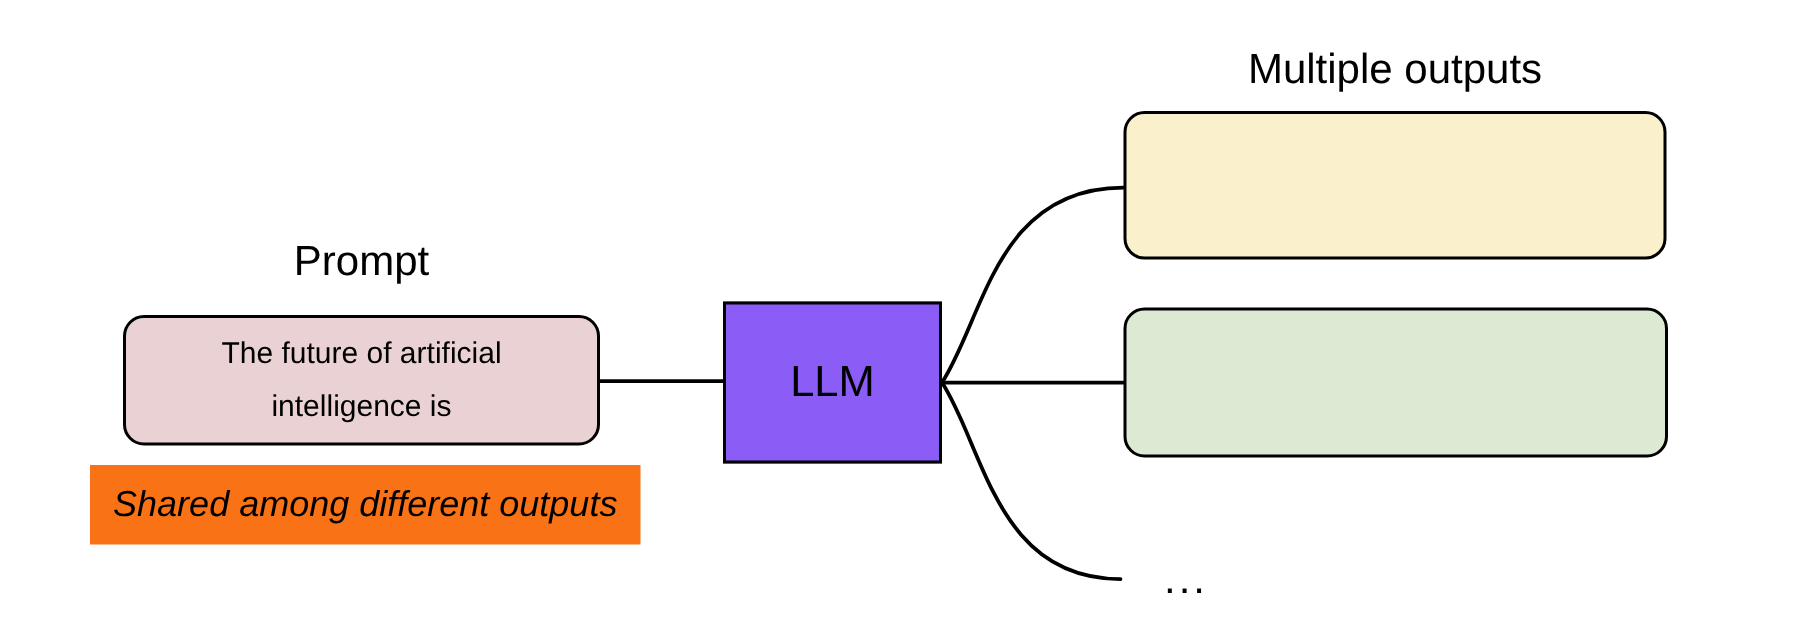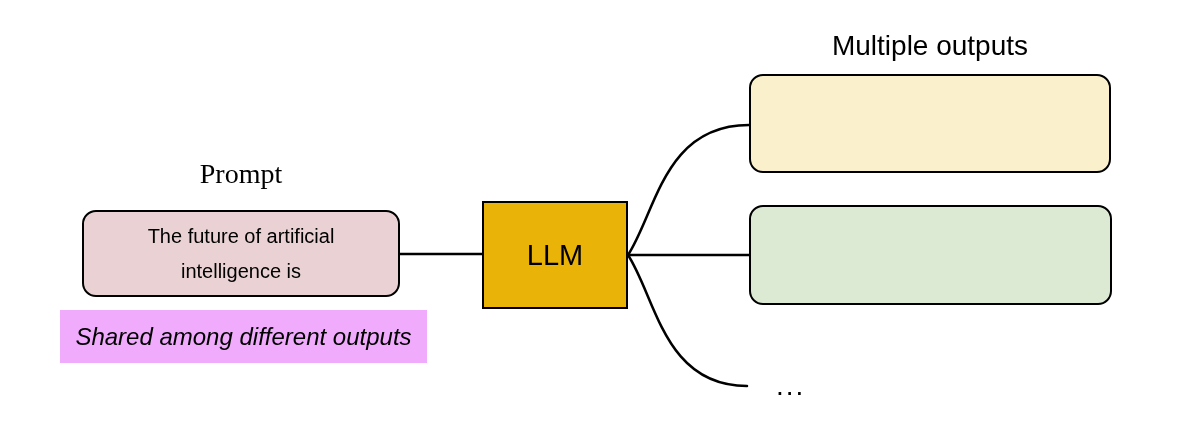--- a/index.html
+++ b/index.html
@@ -30,21 +30,21 @@
     stroke-width: 2.5;
     stroke-linecap: round;
   }
   .title {
     position: absolute;
     font-size: 28px;
     line-height: 32px;
     text-align: center;
     white-space: nowrap;
   }
-  .prompt-title  { left: 82px;  top: 158px; width: 318px; font-family: Liberation Serif, serif; }
+  .prompt-title  { left: 82px;  top: 158px; width: 318px; }
   .outputs-title { left: 749px; top: 18px;  width: 362px; margin-top: 12px; }
   .box {
     position: absolute;
     box-sizing: border-box;
     border: 2.5px solid #000000;
   }
   .prompt-box {
     left: 82px; top: 210px; width: 318px; height: 87px;
     border-radius: 14px;
     display: flex;
@@ -93,25 +93,25 @@
     <path d="M 628 255 L 749 255"></path>
     <path d="M 628 255 C 656 298 664 386 747 386"></path>
   </svg>
 
   <div class="title prompt-title">Prompt</div>
 
   <div class="box prompt-box" style="background: rgb(234, 210, 212);">
     <span>The future of artificial intelligence is</span>
   </div>
 
-  <div class="note" style="background: #f0abfc;">
+  <div class="note" style="background: #f97316;">
     <span>Shared among different outputs</span>
   </div>
 
-  <div class="box llm-box" style="background: #eab308;">
+  <div class="box llm-box" style="background: #8b5cf6;">
     <span>LLM</span>
   </div>
 
   <div class="title outputs-title">Multiple outputs</div>
 
   <div class="box output-box output-box-1" style="background: rgb(250, 240, 204);"></div>
 
   <div class="box output-box output-box-2" style="background: rgb(220, 233, 211);"></div>
 
   <div class="ellipsis">...</div>

